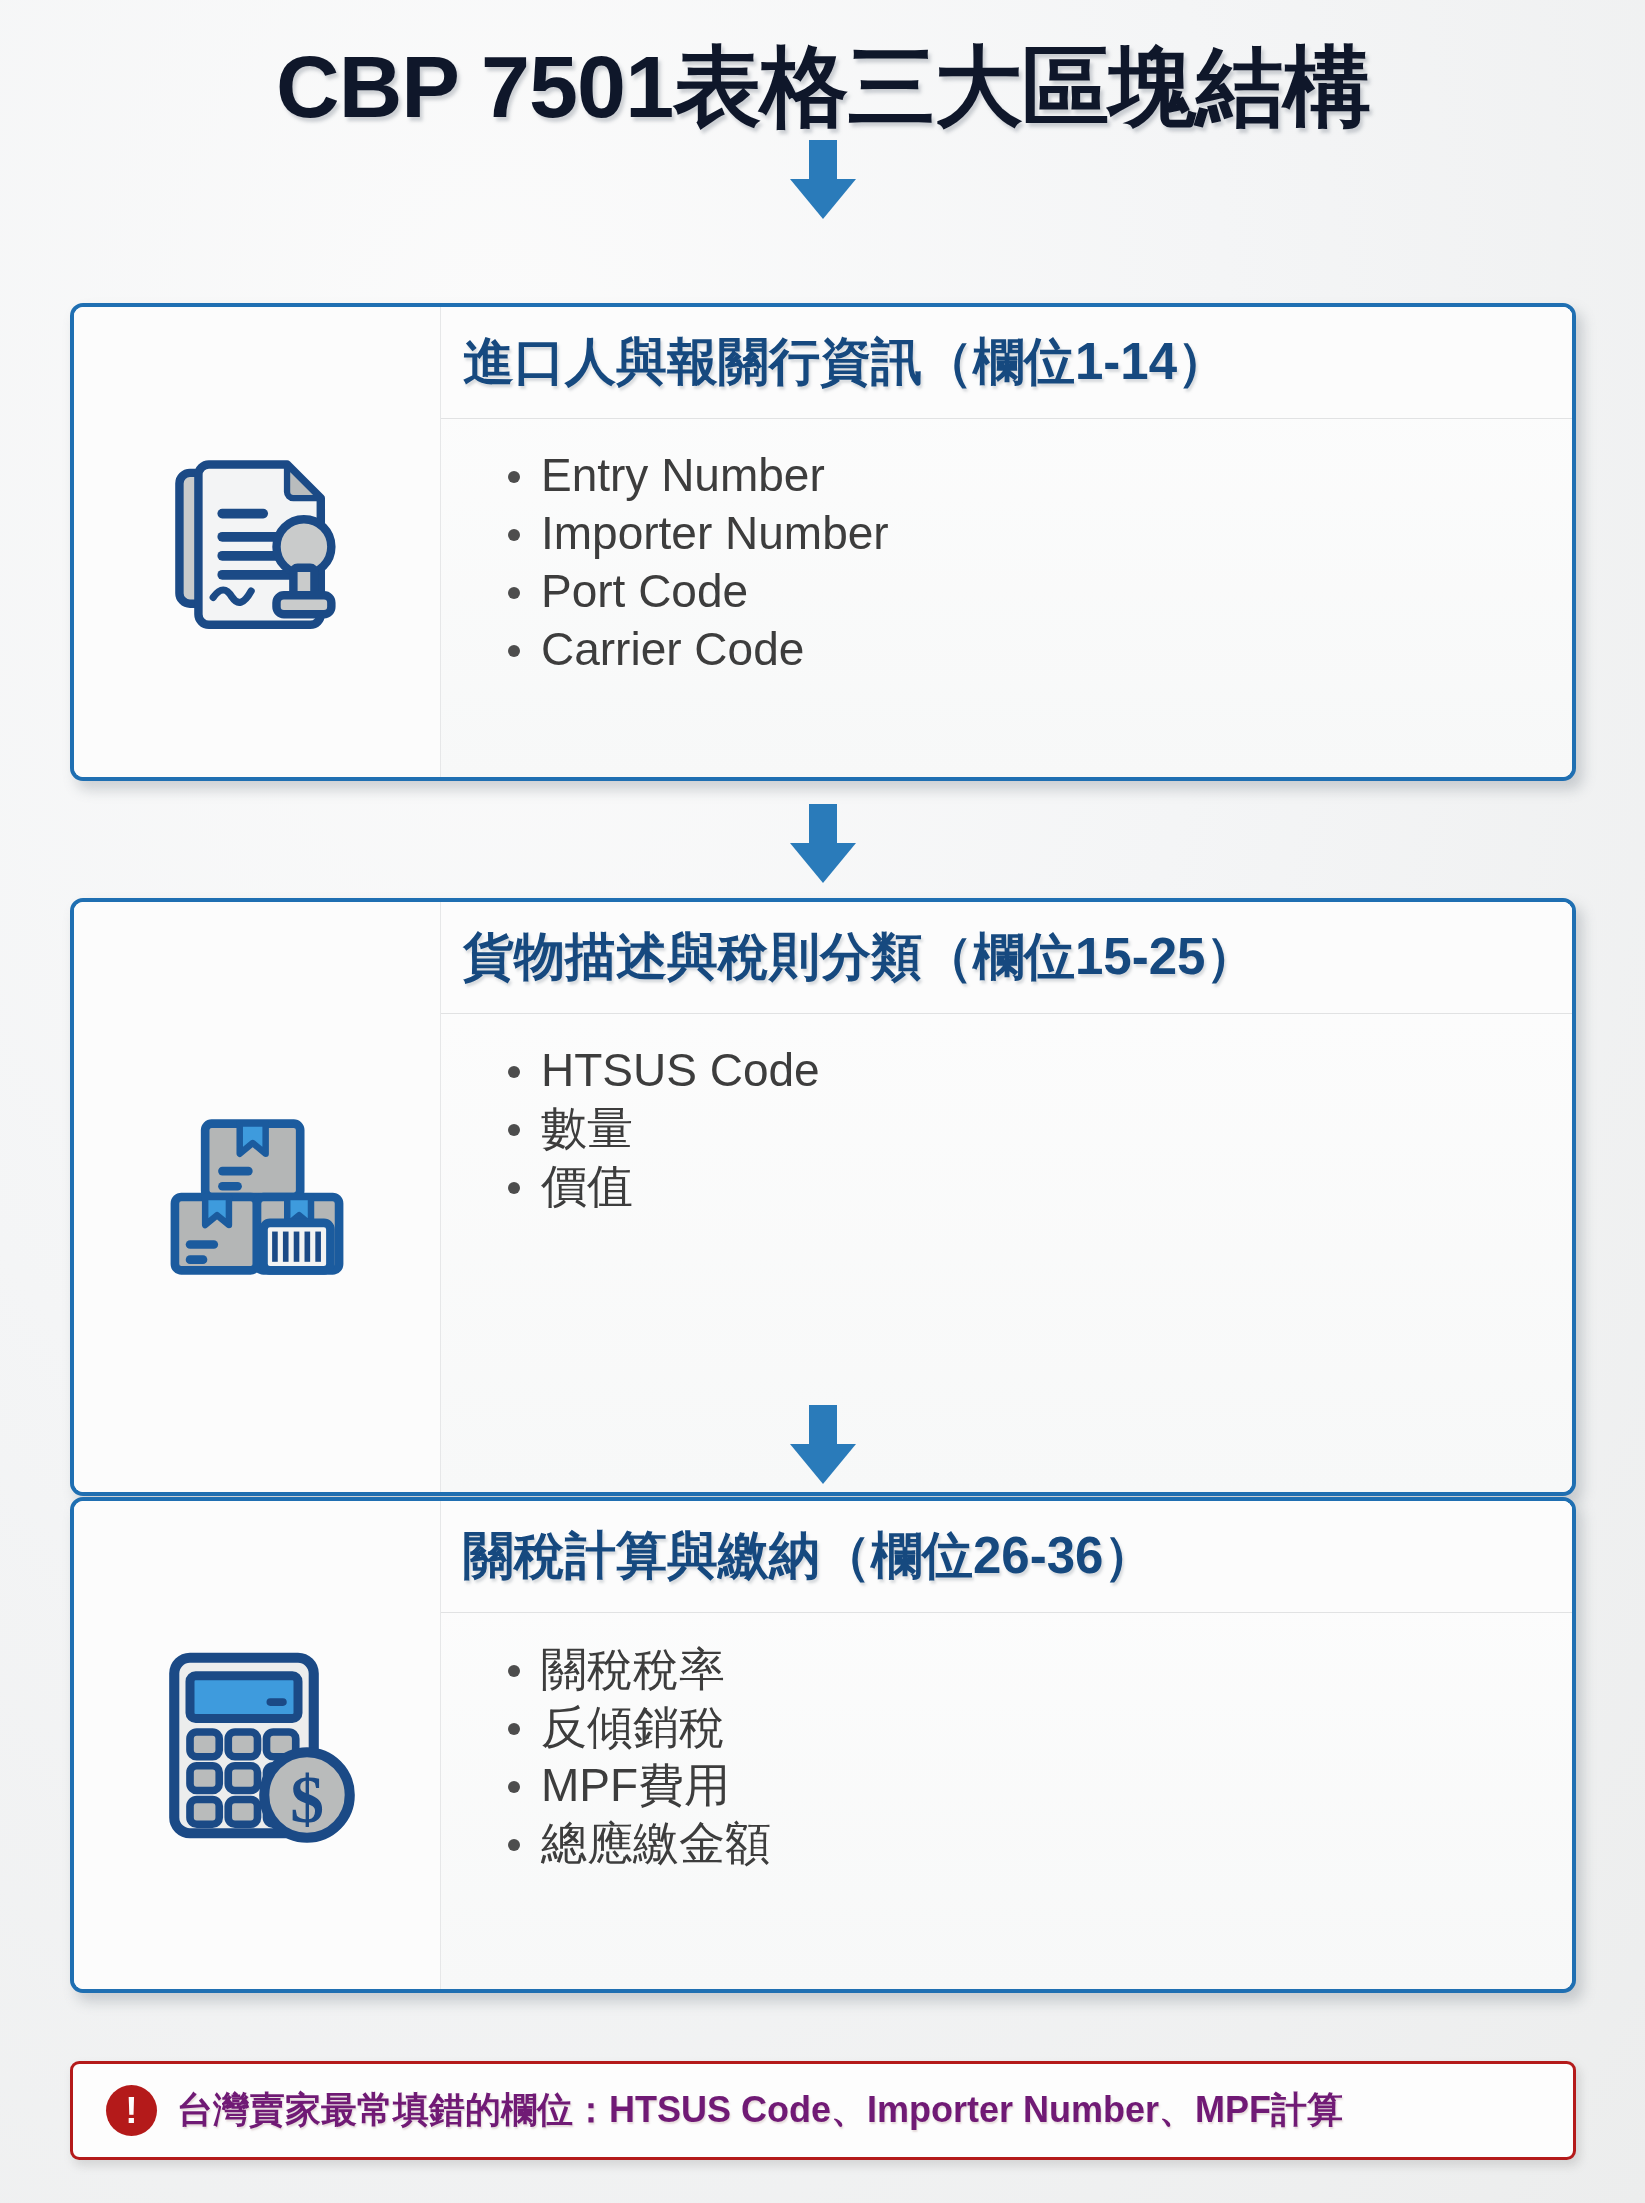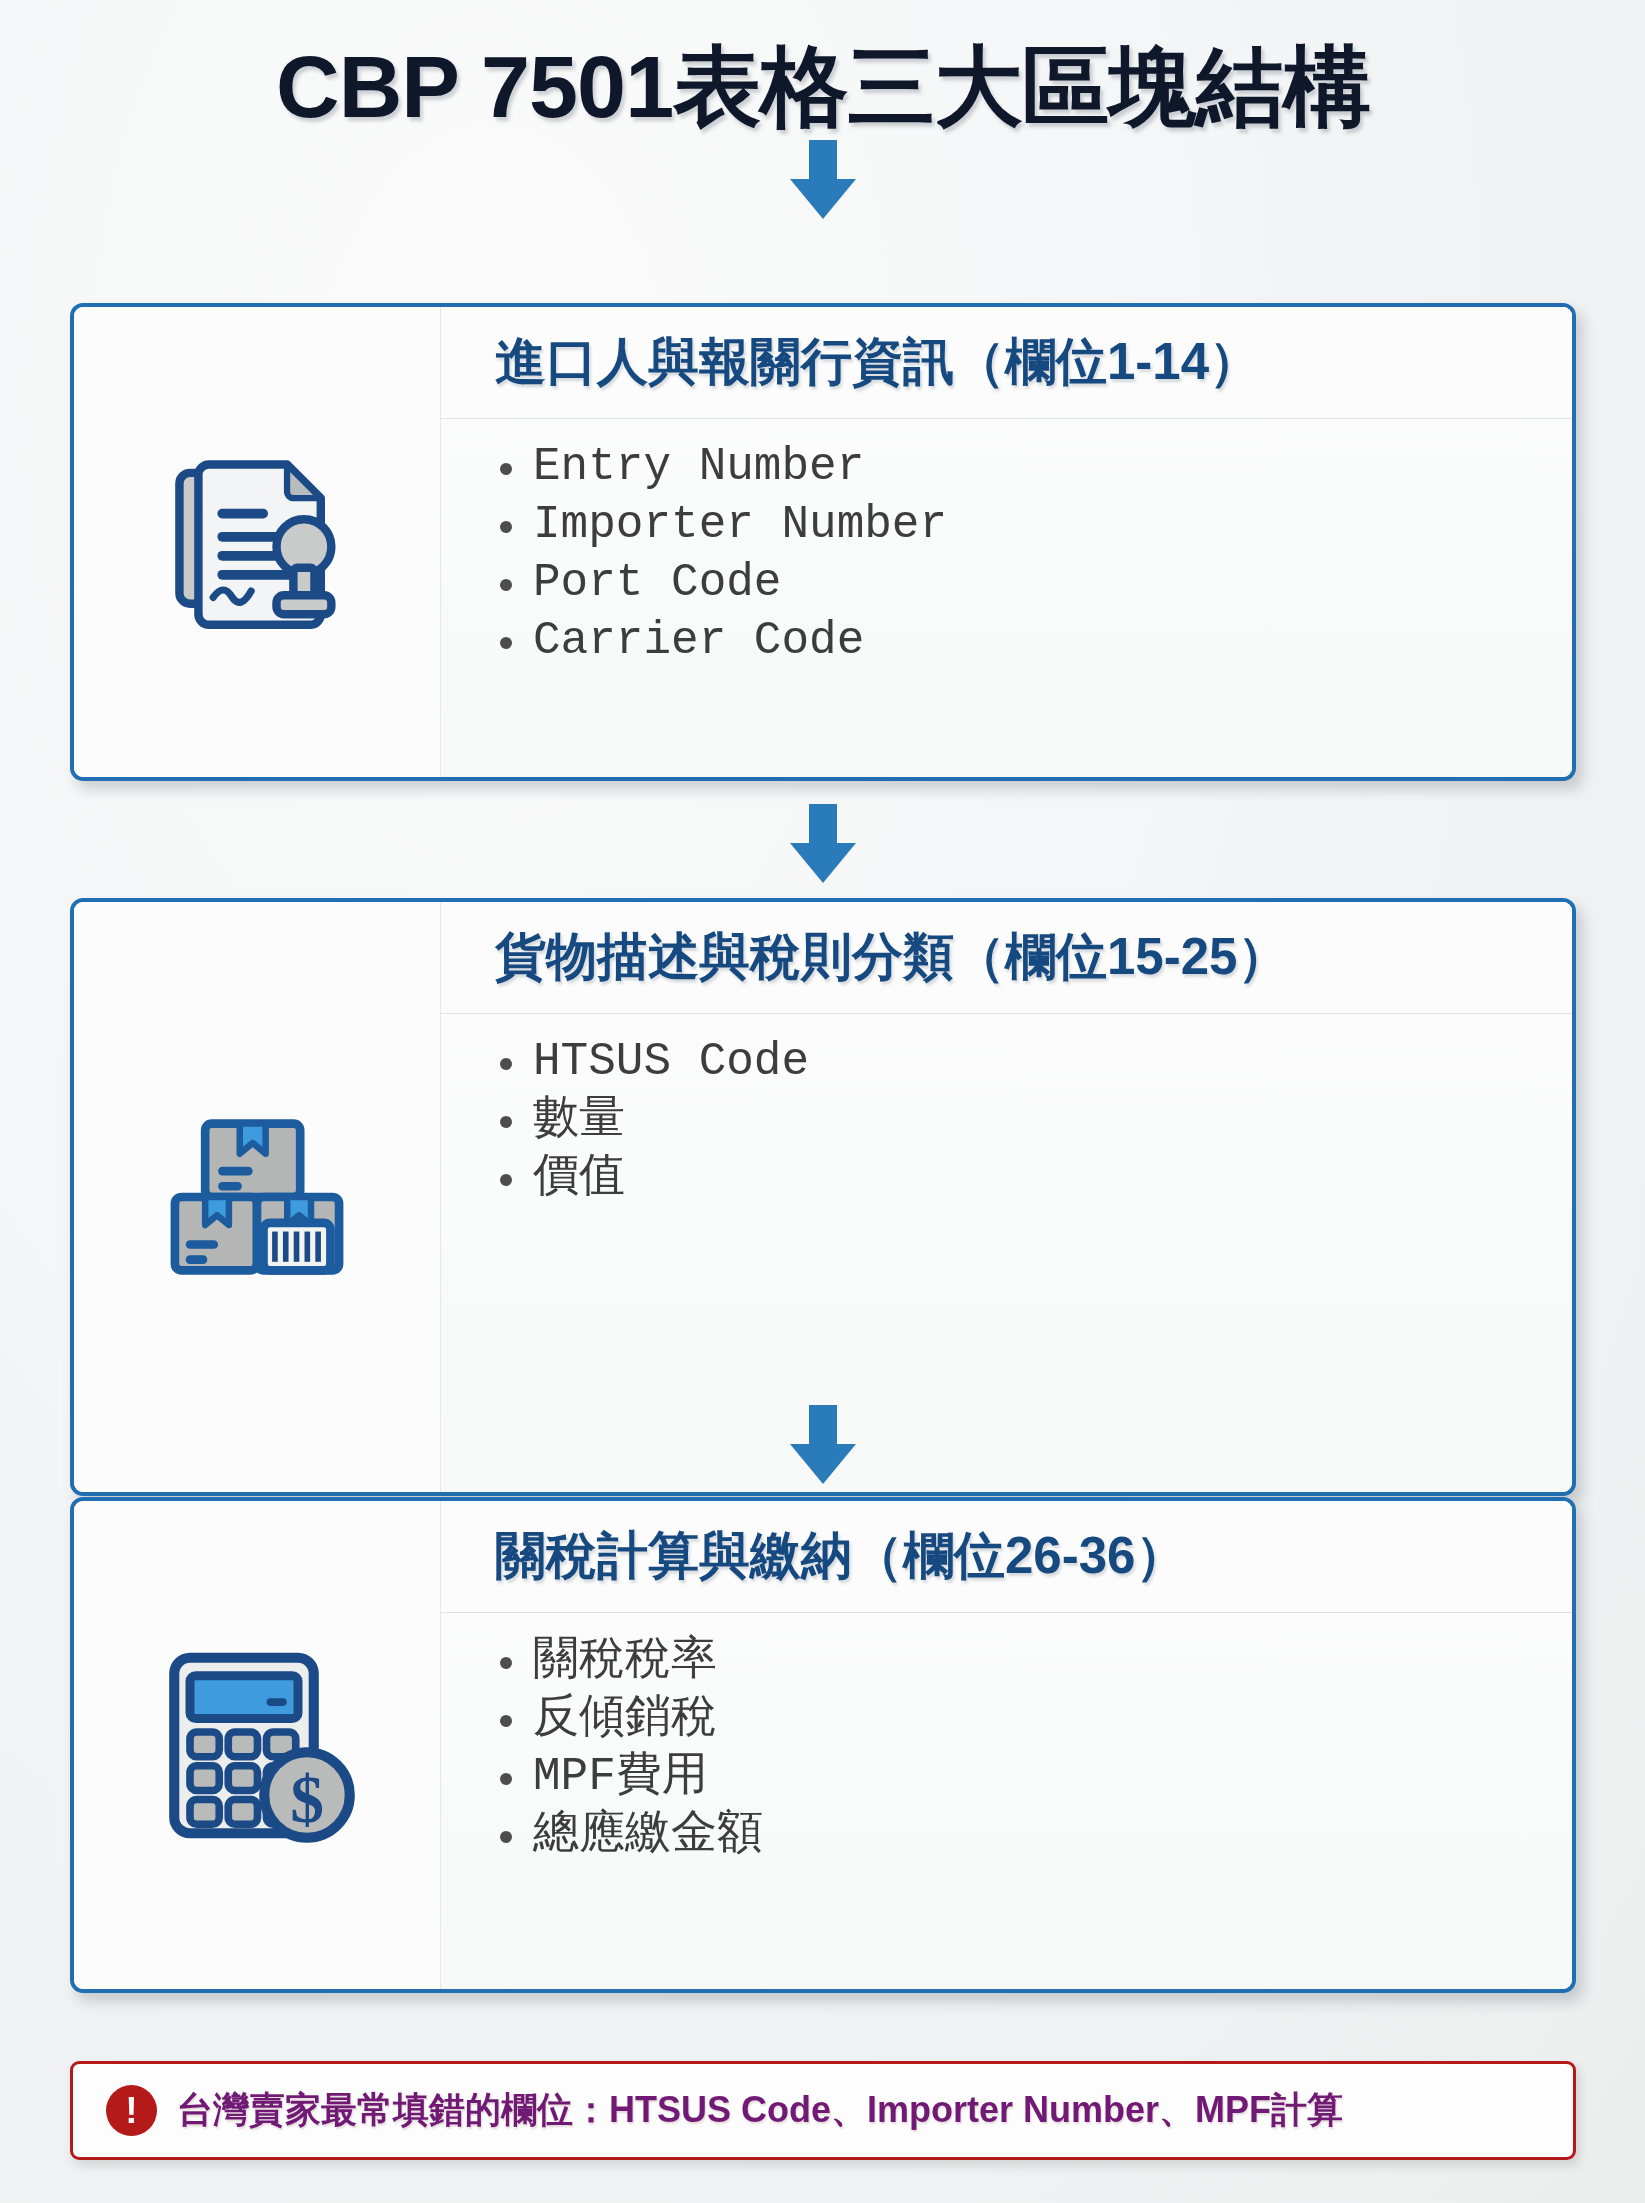--- a/index.html
+++ b/index.html
@@ -77,26 +77,24 @@
     display:flex;align-items:center;
     padding-left:22px;
     border-bottom:1.8px solid #e1e2e3;
     box-sizing:border-box;
     background:#fcfcfc;
   }
   .card-head-text{
     font-size:51px;font-weight:bold;color:#16497f;
     white-space:nowrap;
     text-shadow:1.8px 2.8px 2.8px rgba(130,140,150,.30);
-    margin-left:32px;
   }
   .bullets{
-    margin:0;padding:20px 0 0 59px;list-style:none;
+    margin:8px;padding:20px 0 0 59px;list-style:none;
     flex:1 1 auto;
-    font-family:Liberation Mono, monospace;
   }
   .bullets li{
     position:relative;
     font-size:46px;color:#3d3d3d;
     line-height:1.26;
     padding-left:33px;
     white-space:nowrap;
   }
   .bullets li::before{
     content:"";

